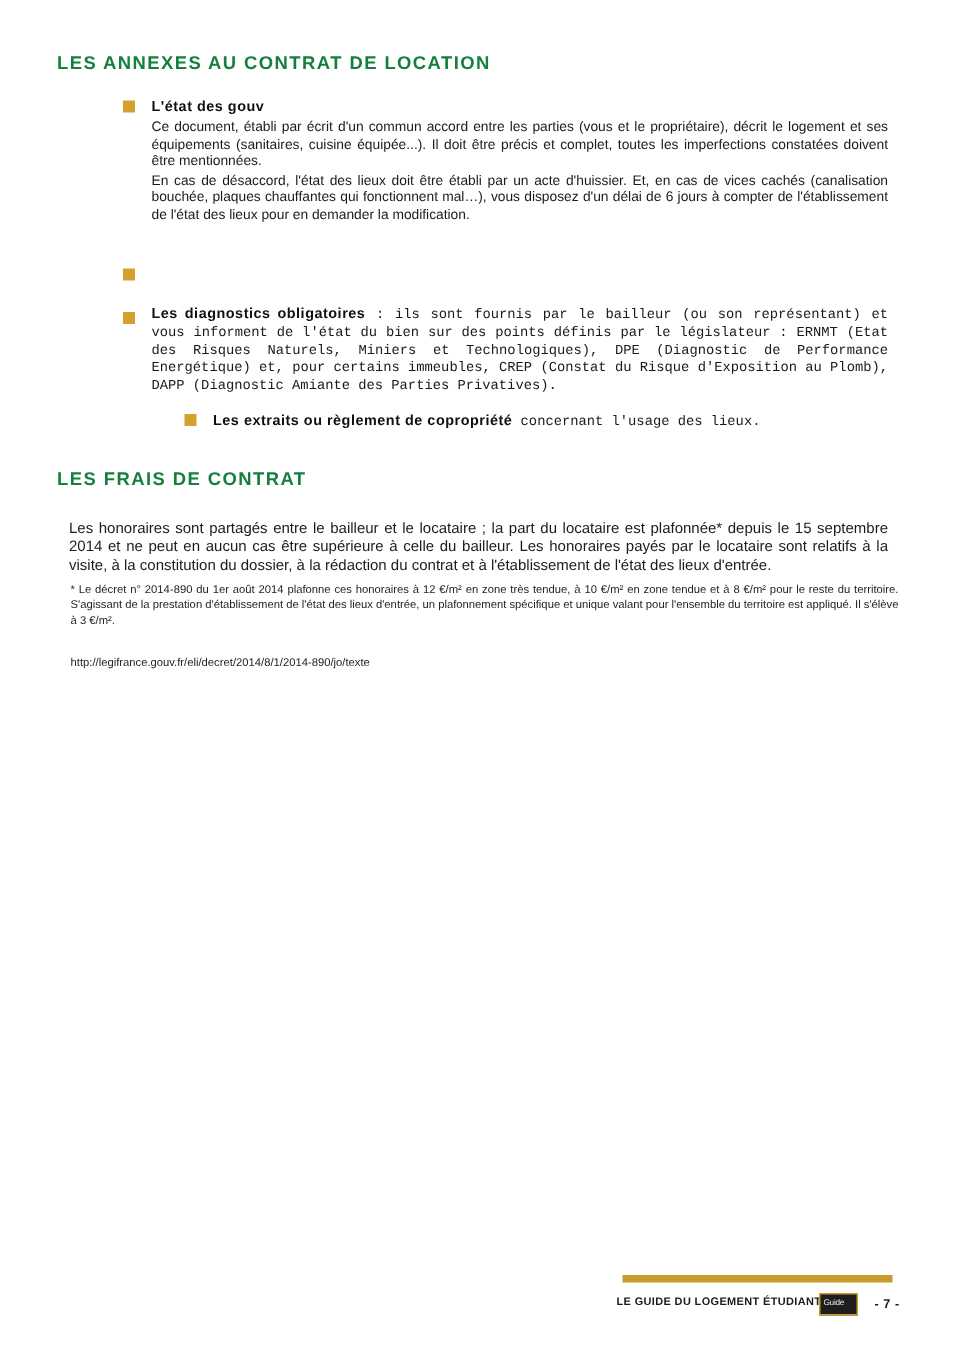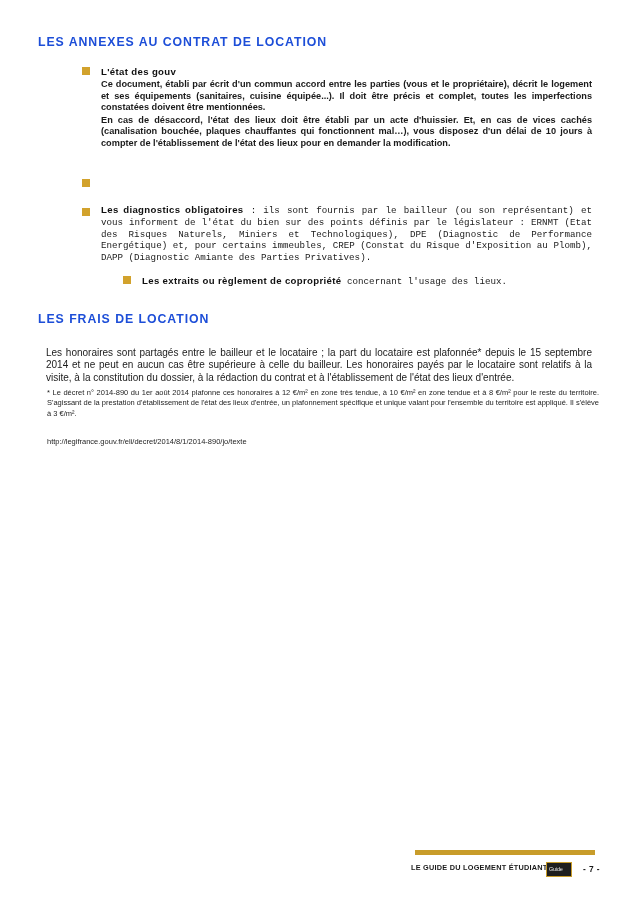--- a/index.html
+++ b/index.html
@@ -22,21 +22,21 @@
     height: 903px;
     box-sizing: border-box;
   }
 
   
   .section-heading {
     font-family: "Liberation Sans", sans-serif;
     font-weight: bold;
     font-size: 12.3px;
     letter-spacing: 0.95px;
-    color: #1d4ed8;
+    color: #15803d;
     margin: 0;
     line-height: 1.1;
   }
 
   #heading-annexes {
     position: absolute;
     left: 38px;
     top: 36px;
   }
 
@@ -74,21 +74,20 @@
     line-height: 13px;
   }
 
   .bullet-body {
     font-size: 9.2px;
     line-height: 11.6px;
     color: #1b1b1b;
     text-align: justify;
     padding-left: 19px;
     margin-top: 1px;
-    font-weight: bold;
   }
 
   .bullet-inline-body {
     font-weight: normal;
     font-size: 9.2px;
     letter-spacing: 0;
     font-family: Liberation Mono, monospace;
   }
 
   
@@ -222,21 +221,21 @@
 <div class="page">
 
   <h1 class="section-heading" id="heading-annexes">LES ANNEXES AU CONTRAT DE LOCATION</h1>
 
   <div class="bullet-block" id="bullet-etat-des-lieux">
     <div class="bullet-title-line">
       <span class="bullet-square"></span>
       <span class="bullet-title">L'état des gouv</span>
     </div>
     <div class="bullet-body">Ce document, établi par écrit d'un commun accord entre les parties (vous et le propriétaire), décrit le logement et ses équipements (sanitaires, cuisine équipée...). Il doit être précis et complet, toutes les imperfections constatées doivent être mentionnées.</div>
-    <div class="bullet-body"> En cas de désaccord, l'état des lieux doit être établi par un acte d'huissier. Et, en cas de vices cachés (canalisation bouchée, plaques chauffantes qui fonctionnent mal…), vous disposez d'un délai de 10 jours à compter de l'établissement de l'état des lieux pour en demander la modification.</div>
+    <div class="bullet-body"> En cas de désaccord, l'état des lieux doit être établi par un acte d'huissier. Et, en cas de vices cachés (canalisation bouchée, plaques chauffantes qui fonctionnent mal…), vous disposez d'un délai de 6 jours à compter de l'établissement de l'état des lieux pour en demander la modification.</div>
   </div>
 
   <div class="bullet-block" id="bullet-acte-caution">
     <div class="bullet-title-line">
       <span class="bullet-square"></span>
     </div>
   </div>
 
   <div class="bullet-block" id="bullet-diagnostics">
     <div class="hang">
@@ -245,21 +244,21 @@
     </div>
   </div>
 
   <div class="bullet-block" id="bullet-extraits">
     <div class="bullet-title-line">
       <span class="bullet-square"></span>
       <span class="bullet-title">Les extraits ou règlement de copropriété</span><span class="bullet-inline-body"> concernant l'usage des lieux.</span>
     </div>
   </div>
 
-  <h1 class="section-heading" id="heading-frais">LES FRAIS DE LOCATION</h1>
+  <h1 class="section-heading" id="heading-frais">LES FRAIS DE CONTRAT</h1>
 
   <p id="frais-paragraph">Les honoraires sont partagés entre le bailleur et le locataire ; la part du locataire est plafonnée* depuis le 15 septembre 2014 et ne peut en aucun cas être supérieure à celle du bailleur. Les honoraires payés par le locataire sont relatifs à la visite, à la constitution du dossier, à la rédaction du contrat et à l'établissement de l'état des lieux d'entrée.</p>
 
   <p id="footnote">* Le décret n° 2014-890 du 1er août 2014 plafonne ces honoraires à 12 €/m² en zone très tendue, à 10 €/m² en zone tendue et à 8 €/m² pour le reste du territoire. S'agissant de la prestation d'établissement de l'état des lieux d'entrée, un plafonnement spécifique et unique valant pour l'ensemble du territoire est appliqué. Il s'élève à 3 €/m².</p>
 
   <a id="footnote-url" href="#">http://legifrance.gouv.fr/eli/decret/2014/8/1/2014-890/jo/texte</a>
 
   <div id="footer">
     <div id="footer-rule"></div>
     <div id="footer-title">LE GUIDE DU LOGEMENT ÉTUDIANT</div>

